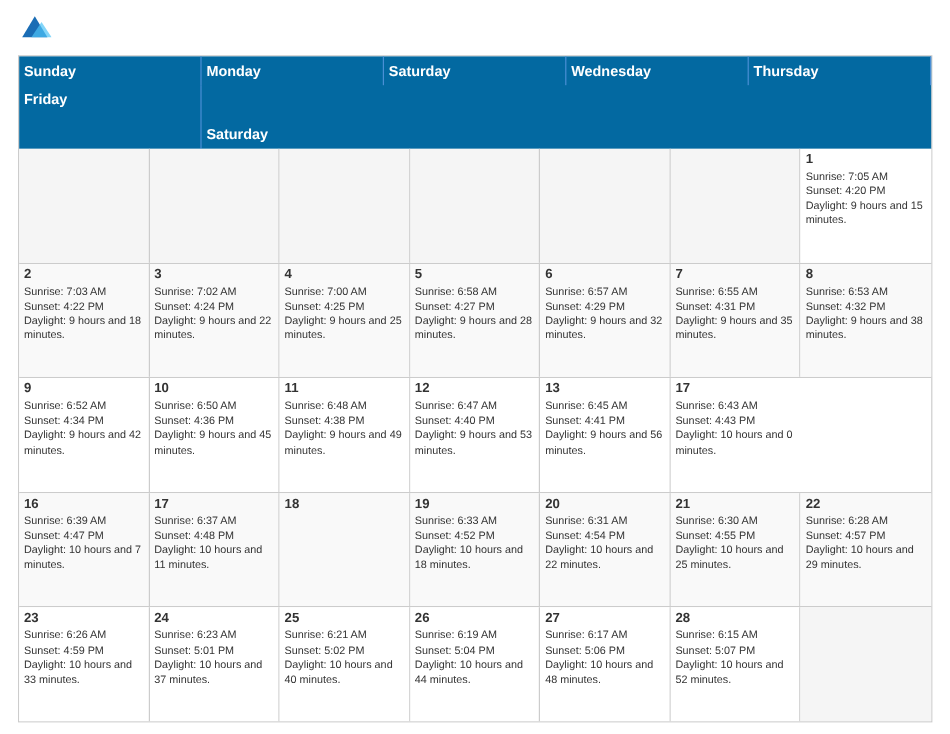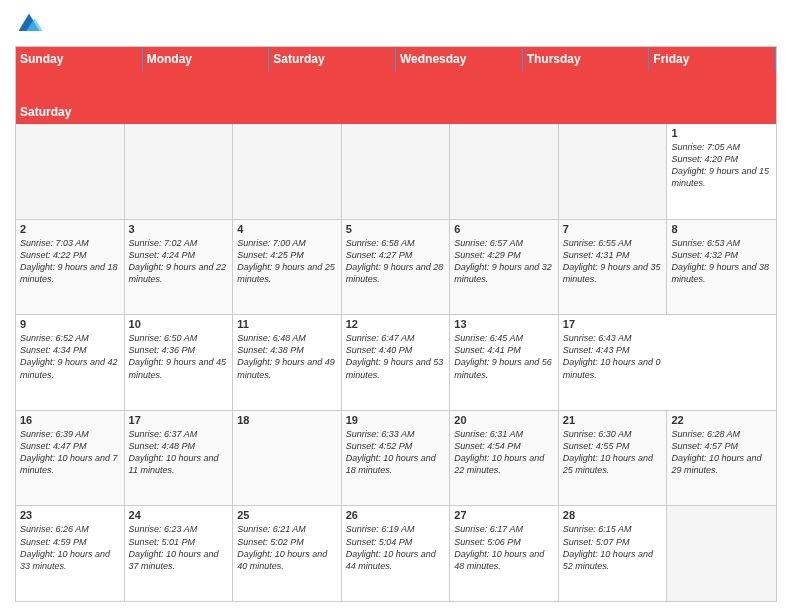--- a/index.html
+++ b/index.html
@@ -14,35 +14,35 @@
     .logo-general { font-size: 16px; font-weight: bold; color: #333; }
     .logo-blue { font-size: 16px; font-weight: bold; color: #1a6db5; }
     .logo-icon { width: 28px; height: 28px; margin-right: 4px; }
     
     .title-block { text-align: right; }
     .month-title { font-size: 32px; color: #333; font-weight: normal; }
     .location { font-size: 16px; color: #555; }
     
     .calendar { flex: 1; display: flex; flex-direction: column; border: 1px solid #ccc; }
     
-    .day-headers { display: grid; grid-template-columns: repeat(6, 1fr); background: #ef4444; }
+    .day-headers { display: grid; grid-template-columns: repeat(5, 1fr); background: #0369a1; }
     .day-header { color: white; font-size: 12px; font-weight: bold; padding: 5px 4px; text-align: left; border-right: 1px solid #4a8fd5; }
     .day-header:last-child { border-right: none; margin-top: 29px; }
     
     .weeks { flex: 1; display: flex; flex-direction: column; }
     .week { display: grid; grid-template-columns: repeat(7, 1fr); flex: 1; border-bottom: 1px solid #ccc; }
     .week:last-child { border-bottom: none; }
     
     .day-cell { border-right: 1px solid #ccc; padding: 3px 4px; font-size: 9.5px; color: #333; background: #fff; vertical-align: top; min-height: 80px; }
     .day-cell:last-child { border-right: none; }
     .day-cell.empty { background: #f5f5f5; }
     .day-cell.alt-row { background: #f9f9f9; }
     
     .day-num { font-size: 11px; font-weight: bold; margin-bottom: 2px; }
-    .day-info { font-size: 9px; line-height: 1.35; color: #333; font-style: italic; }
+    .day-info { font-size: 9px; line-height: 1.35; color: #333; }
   </style>
 </head>
 <body>
 
 <div class="page">
   <div class="header">
     <div class="logo">
       <svg class="logo-icon" viewBox="0 0 40 40">
         <polygon points="20,5 35,30 5,30" fill="#1a6db5"></polygon>
         <polygon points="28,12 40,30 16,30" fill="#4fc3f7" opacity="0.7"></polygon>

